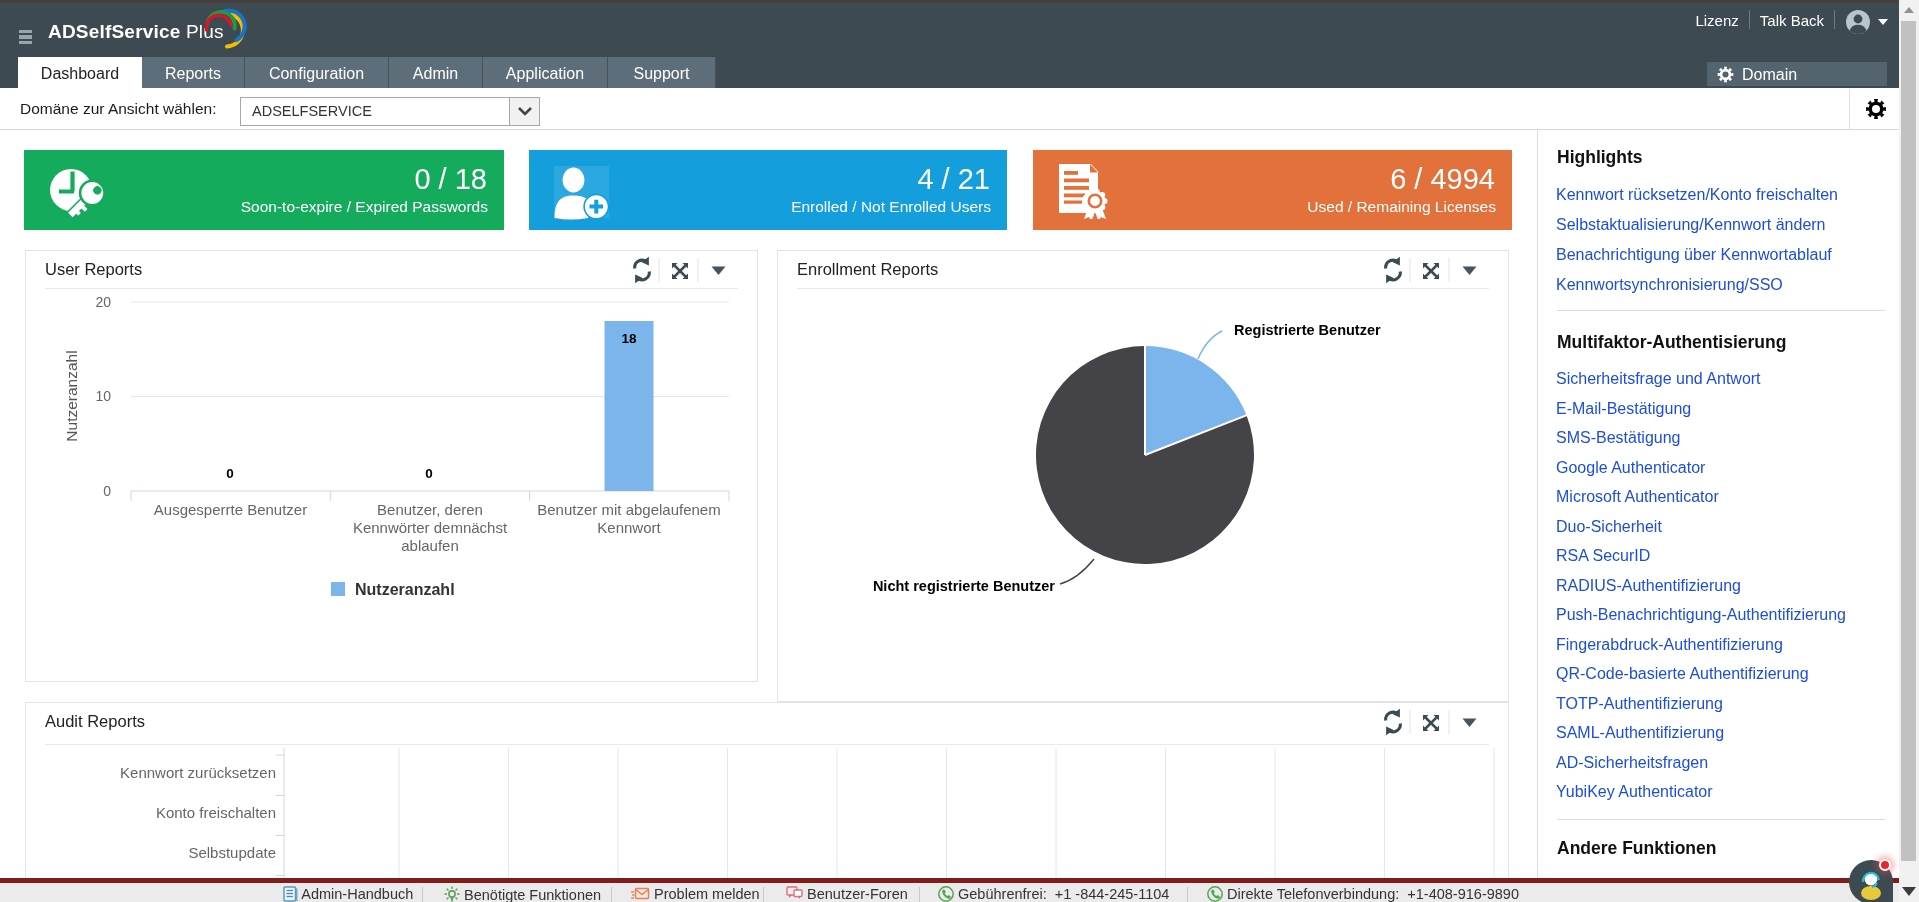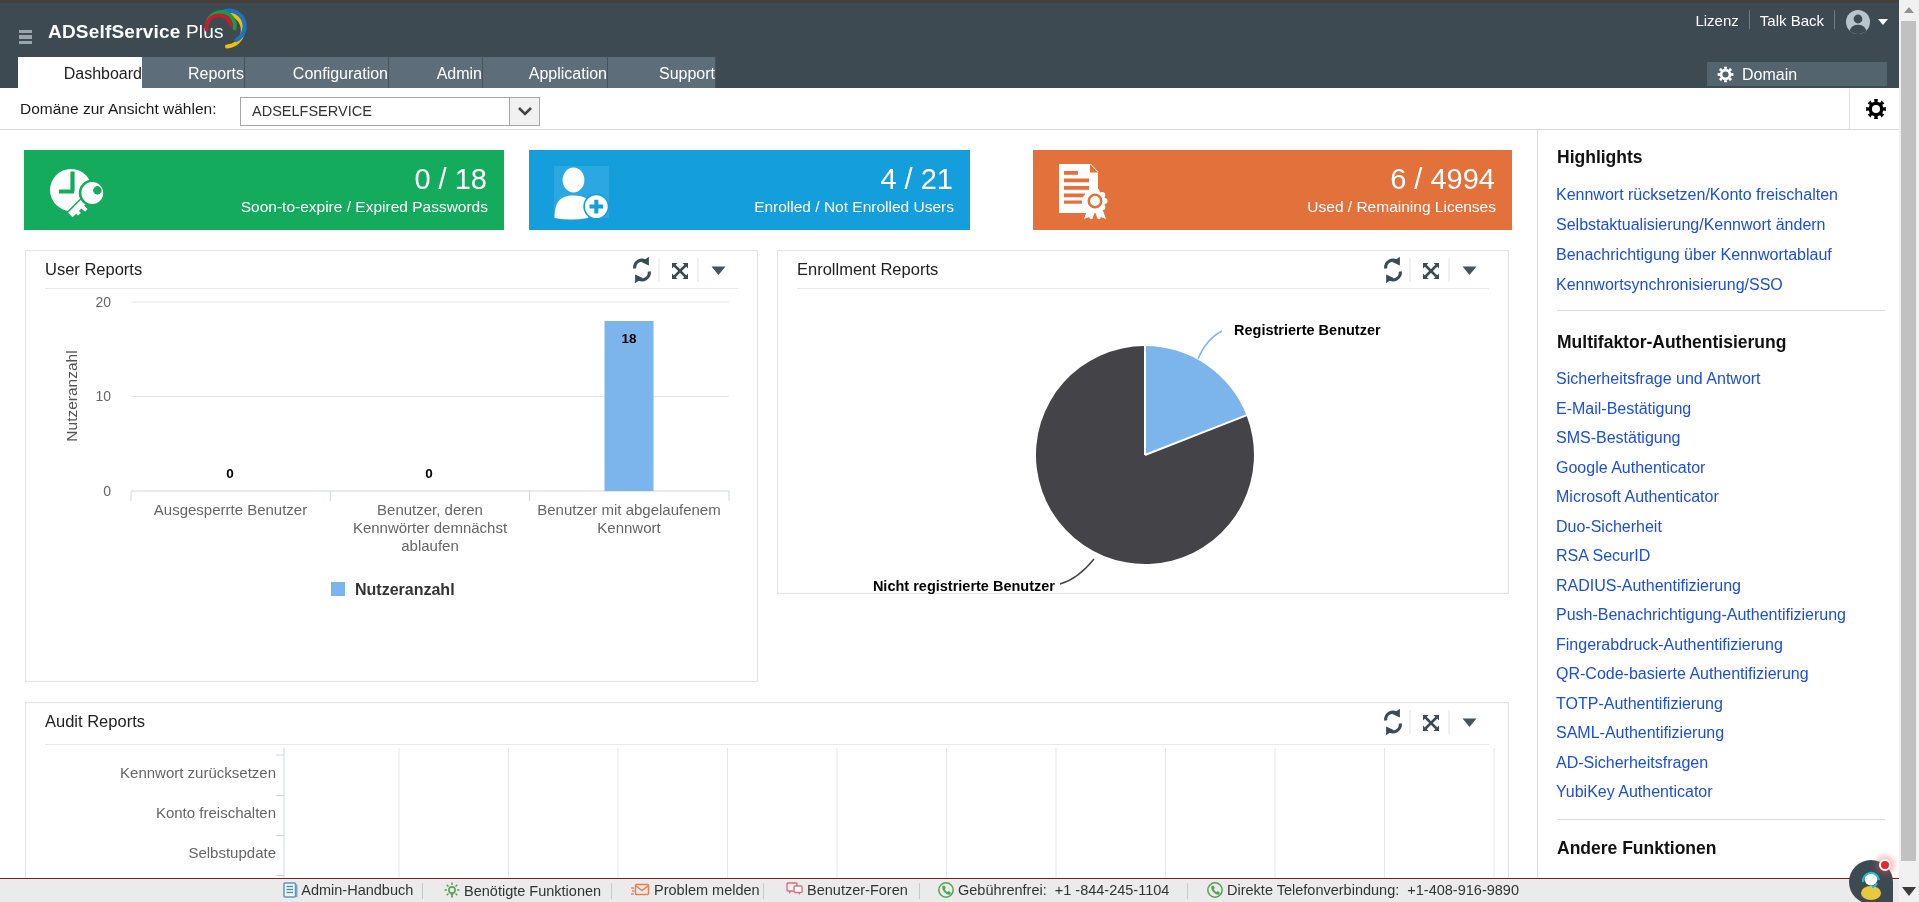--- a/index.html
+++ b/index.html
@@ -15,51 +15,51 @@
 .toplink { display:inline-block; vertical-align:top; margin-top:3px;text-align:center; }
 .topsep { display:inline-block; vertical-align:top; width:1px; height:19px; background:#6e7b83; margin:1px 10px 0 10px; }
 
 #search { position:absolute; left:1598px; top:29px; width:289px; height:25px; }
 #search .mag { position:absolute; left:0; top:0; width:33px; height:25px; background:#9aa4aa; }
 #search .inp { position:absolute; left:33px; top:0; width:256px; height:25px; background:#b5bcc0; color:#5a666d; font-size:16px; line-height:25px; padding-left:7px; }
 
 #domset { position:absolute; left:1707px; top:59px; width:180px; height:24px; background:#54646e; color:#fff; font-size:16px; line-height:26px; }
 
 #tabs { position:absolute; left:18px; top:54px; height:34px; }
-.tab { float:left; height:34px; line-height:34px; text-align:right; font-size:16px; color:#fff; background:#5d6e7a; border-right:1px solid #45535c; }
+.tab { float:left; height:34px; line-height:34px; text-align:center; font-size:16px; color:#fff; background:#5d6e7a; border-right:1px solid #45535c; }
 .tab.active { background:#fff; color:#222; border-right:none; }
 
 #domrow { position:absolute; left:0; top:88px; width:1899px; height:42px; background:#fff; border-bottom:1px solid #d8d8d8; }
 #domrow .lbl { position:absolute; left:20px; top:12px; font-size:15.5px; color:#1b1b1b; }
 #domsel { position:absolute; left:240px; top:9px; width:300px; height:29px; border:1px solid #a6a6a6; background:#fff; }
 #domsel .txt { position:absolute; left:11px; top:5px; font-size:14.5px; color:#333; }
 #domsel .btn { position:absolute; right:0; top:0; width:30px; height:27px; background:#f1f1f1; border-left:1px solid #a6a6a6; }
 #domrow .vline { position:absolute; left:1849px; top:1px; width:1px; height:40px; background:#e0e0e0; }
 
 .card { position:absolute; top:150px; height:80px; color:#fff; }
 .card .num { position:absolute; right:17px; top:13px; font-size:29px; }
 .card .sub { position:absolute; right:16px; top:48px; font-size:15.5px; }
 #card1 { left:24px; width:480px; background:#15ab5c; }
-#card2 { left:529px; width:441px; background:#149fdc; }
+#card2 { left:529px; width:478px; background:#149fdc; }
 #card3 { left:1033px; width:479px; background:#e2713c; }
 
 .panel { position:absolute; background:#fff; border:1px solid #e3e3e3; }
 #panel1 { left:25px; top:250px; width:733px; height:432px; }
-#panel2 { left:777px; top:250px; width:732px; height:344px; }
+#panel2 { left:777px; top:250px; width:732px; height:452px; }
 #panel3 { left:25px; top:702px; width:1484px; height:200px; border-bottom:none; }
 .ptitle { position:absolute; left:19px; top:9px; font-size:16.5px; color:#222; }
 .pdivide { position:absolute; left:19px; top:37px; right:19px; height:1px; background:#e8e8e8; }
 .picons { position:absolute; top:0; height:38px; }
 
 #sidebar { position:absolute; left:1537px; top:130px; width:362px; height:748px; background:#fff; border-left:1px solid #dcdcdc;padding-left:43px; }
 #sidebar h3 { position:absolute; left:19px; font-size:17.5px; color:#111; font-weight:700; white-space:nowrap; }
 #sidebar a { position:absolute; left:18px; font-size:16px; color:#1d4ed8; text-decoration:none; white-space:nowrap; }
 #sidebar .shr { position:absolute; left:19px; width:328px; height:1px; background:#dadada; }
 
-#footer { position:absolute; left:0; top:878px; width:1899px; height:24px; background:#ebebeb; border-top:1px solid #7f1d1d; font-size:14.5px; color:#333; }
+#footer { position:absolute; left:0; top:878px; width:1899px; height:24px; background:#ebebeb; border-top:5px solid #7f1d1d; font-size:14.5px; color:#333; }
 #footer .it { position:absolute; top:3px; white-space:nowrap; }
 #footer .fsep { position:absolute; top:4px; width:1px; height:16px; background:#c9c9c9; }
 
 #sbar { position:absolute; left:1899px; top:0; width:20px; height:902px; background:#f1f1f1; }
 #sbar .thumb { position:absolute; left:2px; top:21px; width:15px; height:840px; background:#c1c1c1; }
 #sbar .up { position:absolute; left:5px; top:7px; width:0; height:0; border-left:5px solid transparent; border-right:5px solid transparent; border-bottom:6px solid #909090; }
 #sbar .dn { position:absolute; left:3px; top:887px; width:0; height:0; border-left:7px solid transparent; border-right:7px solid transparent; border-top:9px solid #3c3c3c; }
 </style>
 </head>
 <body>

